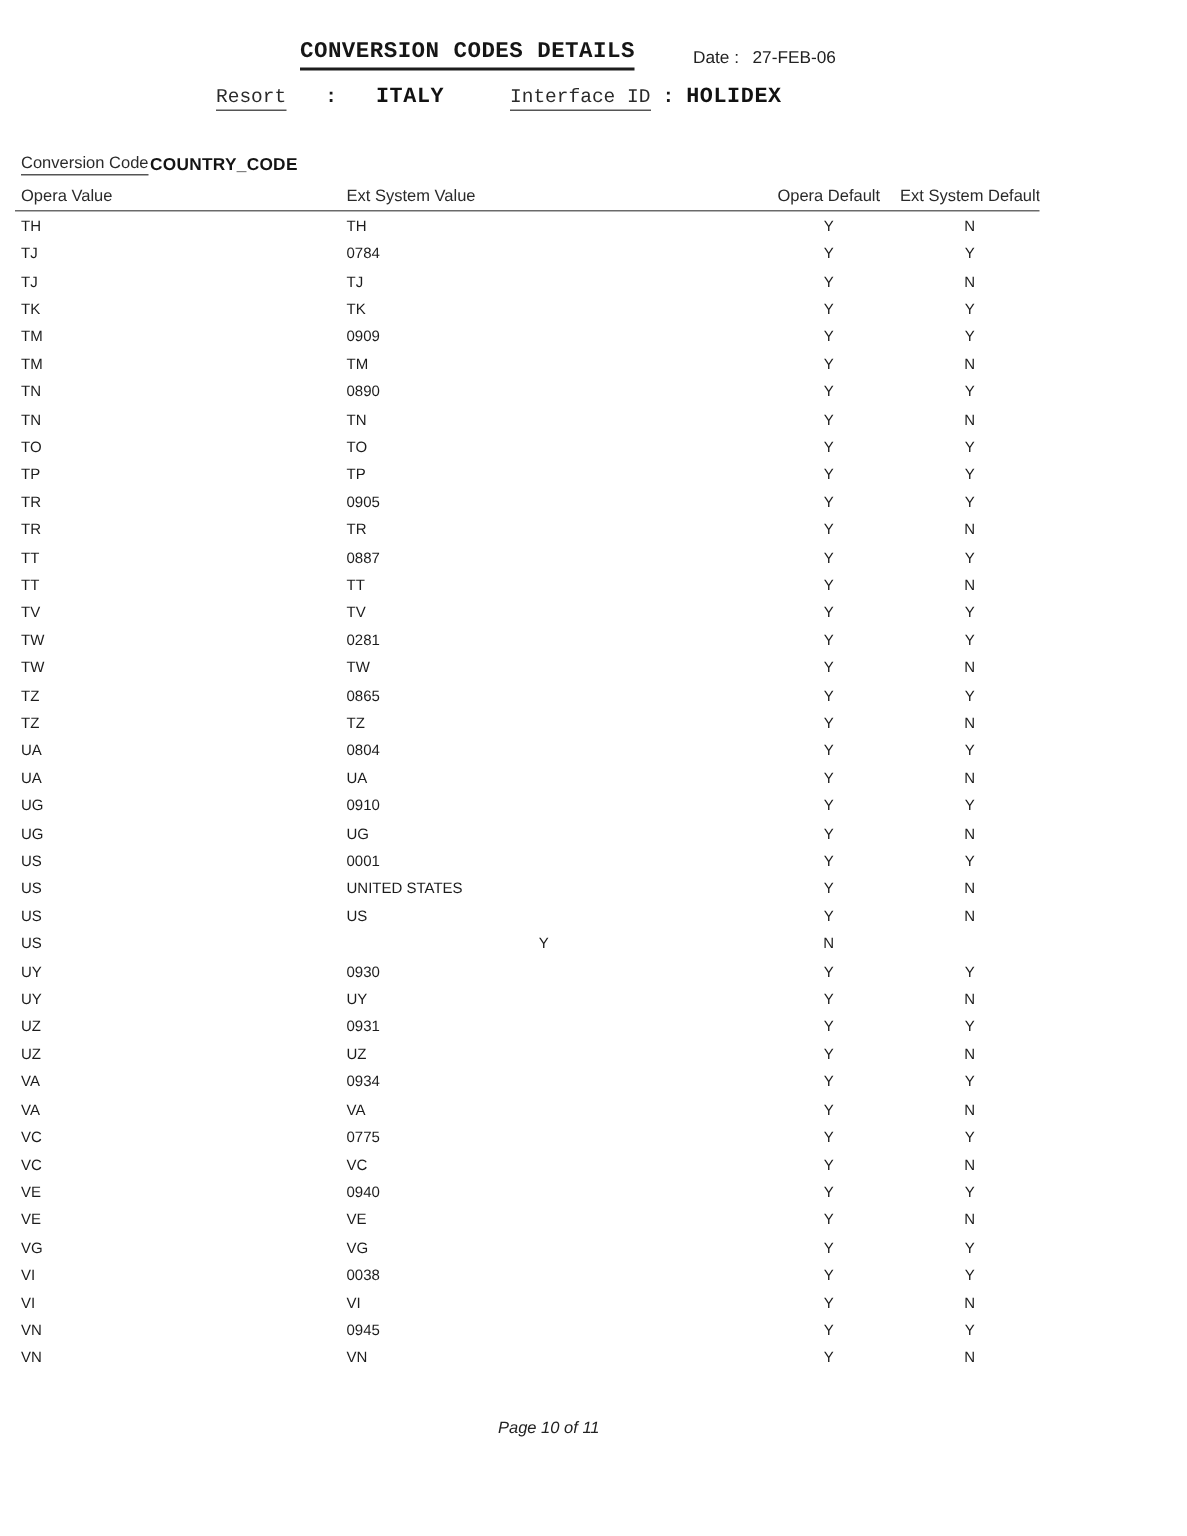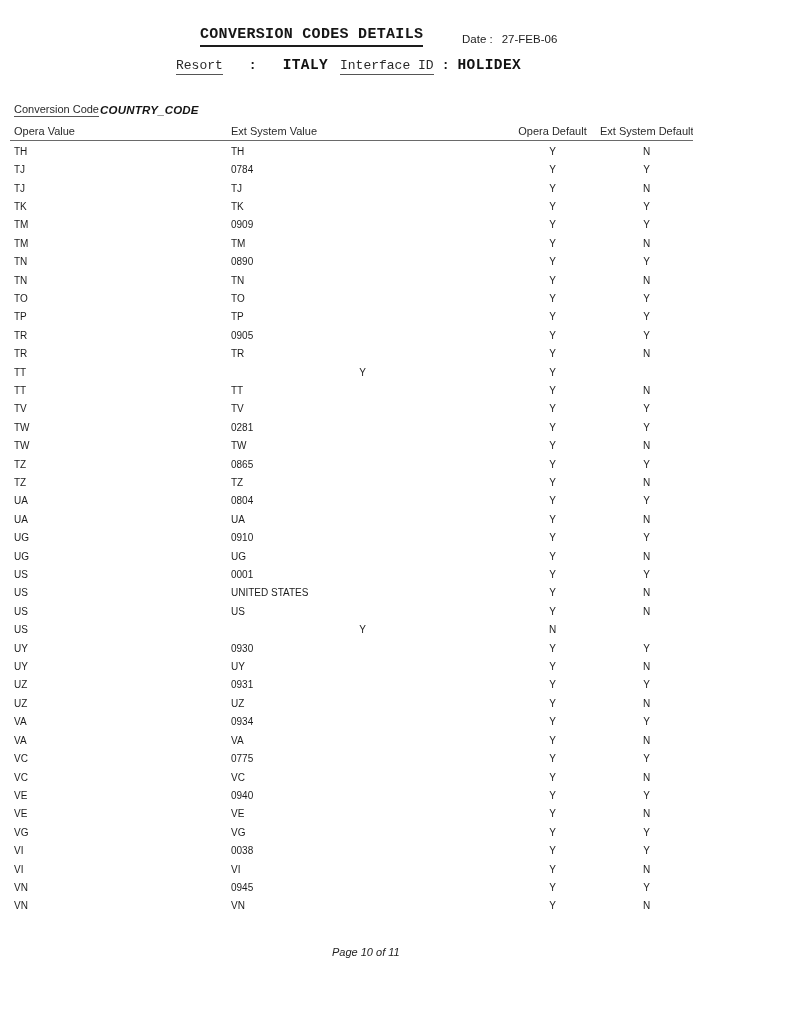--- a/index.html
+++ b/index.html
@@ -42,21 +42,21 @@
     white-space: nowrap;
   }
   .hdr-fields .field-group {
     position: absolute;
     top: 57px;
     display: flex;
     align-items: baseline;
     gap: 8px;
     white-space: nowrap;
   }
-  .field-group.resort { left: 176px; gap: 26px; }
+  .field-group.resort { left: 144px; gap: 26px; }
   .field-group.iface  { left: 340px; }
   .field-label {
     font-family: "Liberation Mono", "DejaVu Sans Mono", monospace;
     font-size: 13px;
     color: #2a2a2a;
     border-bottom: 1px solid #555;
     padding-bottom: 1px;
   }
   .field-sep {
     font-family: "Liberation Mono", "DejaVu Sans Mono", monospace;
@@ -86,21 +86,20 @@
     font-size: 11px;
     color: #2a2a2a;
     border-bottom: 1px solid #555;
     padding-bottom: 1px;
   }
   .conv-code-value {
     font-size: 11.5px;
     font-weight: bold;
     color: #141414;
     letter-spacing: 0.2px;
-    font-style: italic;
   }
 
   
   .ctable {
     position: absolute;
     left: 10px;
     top: 125px;
     width: 683px;
   }
   .thead {
@@ -243,20 +242,21 @@
           <div class="tcell c3">Y</div>
         </div>
         <div class="trow">
           <div class="tcell c0">TR</div>
           <div class="tcell c1">TR</div>
           <div class="tcell c2">Y</div>
           <div class="tcell c3">N</div>
         </div>
         <div class="trow">
           <div class="tcell c0">TT</div>
+          <div class="tcell c1">0887</div>
           <div class="tcell c2">Y</div>
           <div class="tcell c3">Y</div>
         </div>
         <div class="trow">
           <div class="tcell c0">TT</div>
           <div class="tcell c1">TT</div>
           <div class="tcell c2">Y</div>
           <div class="tcell c3">N</div>
         </div>
         <div class="trow">

